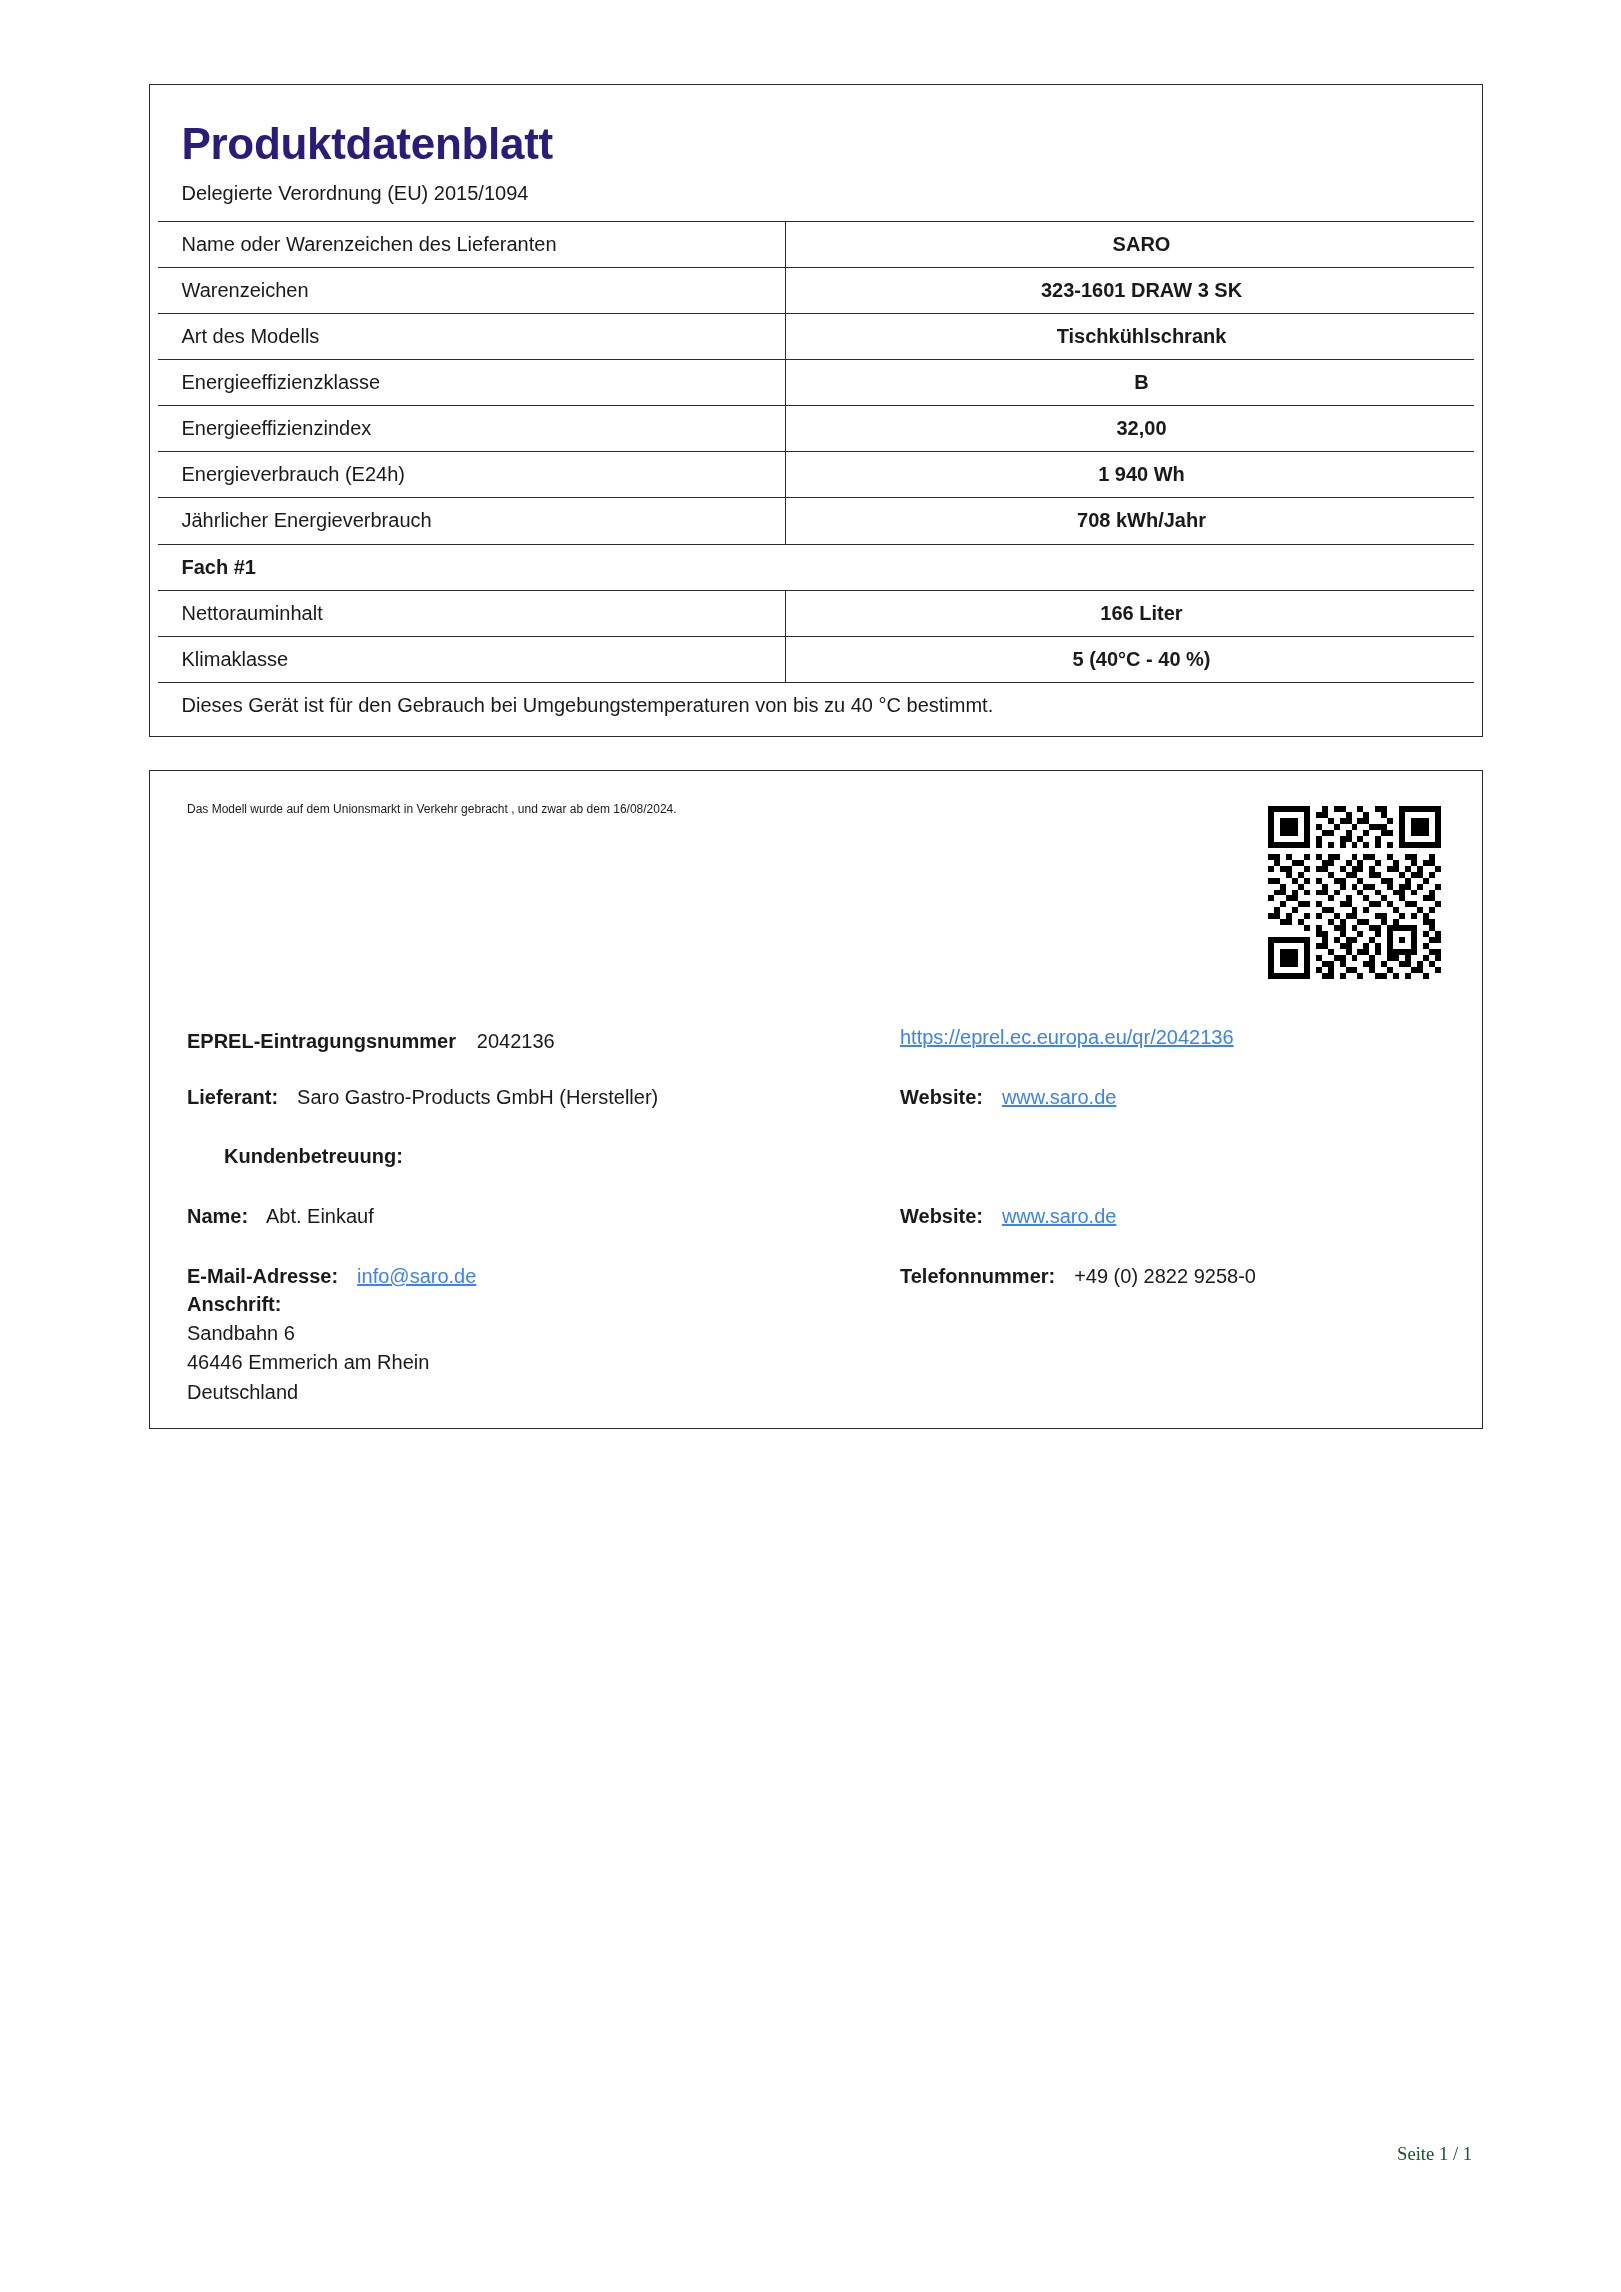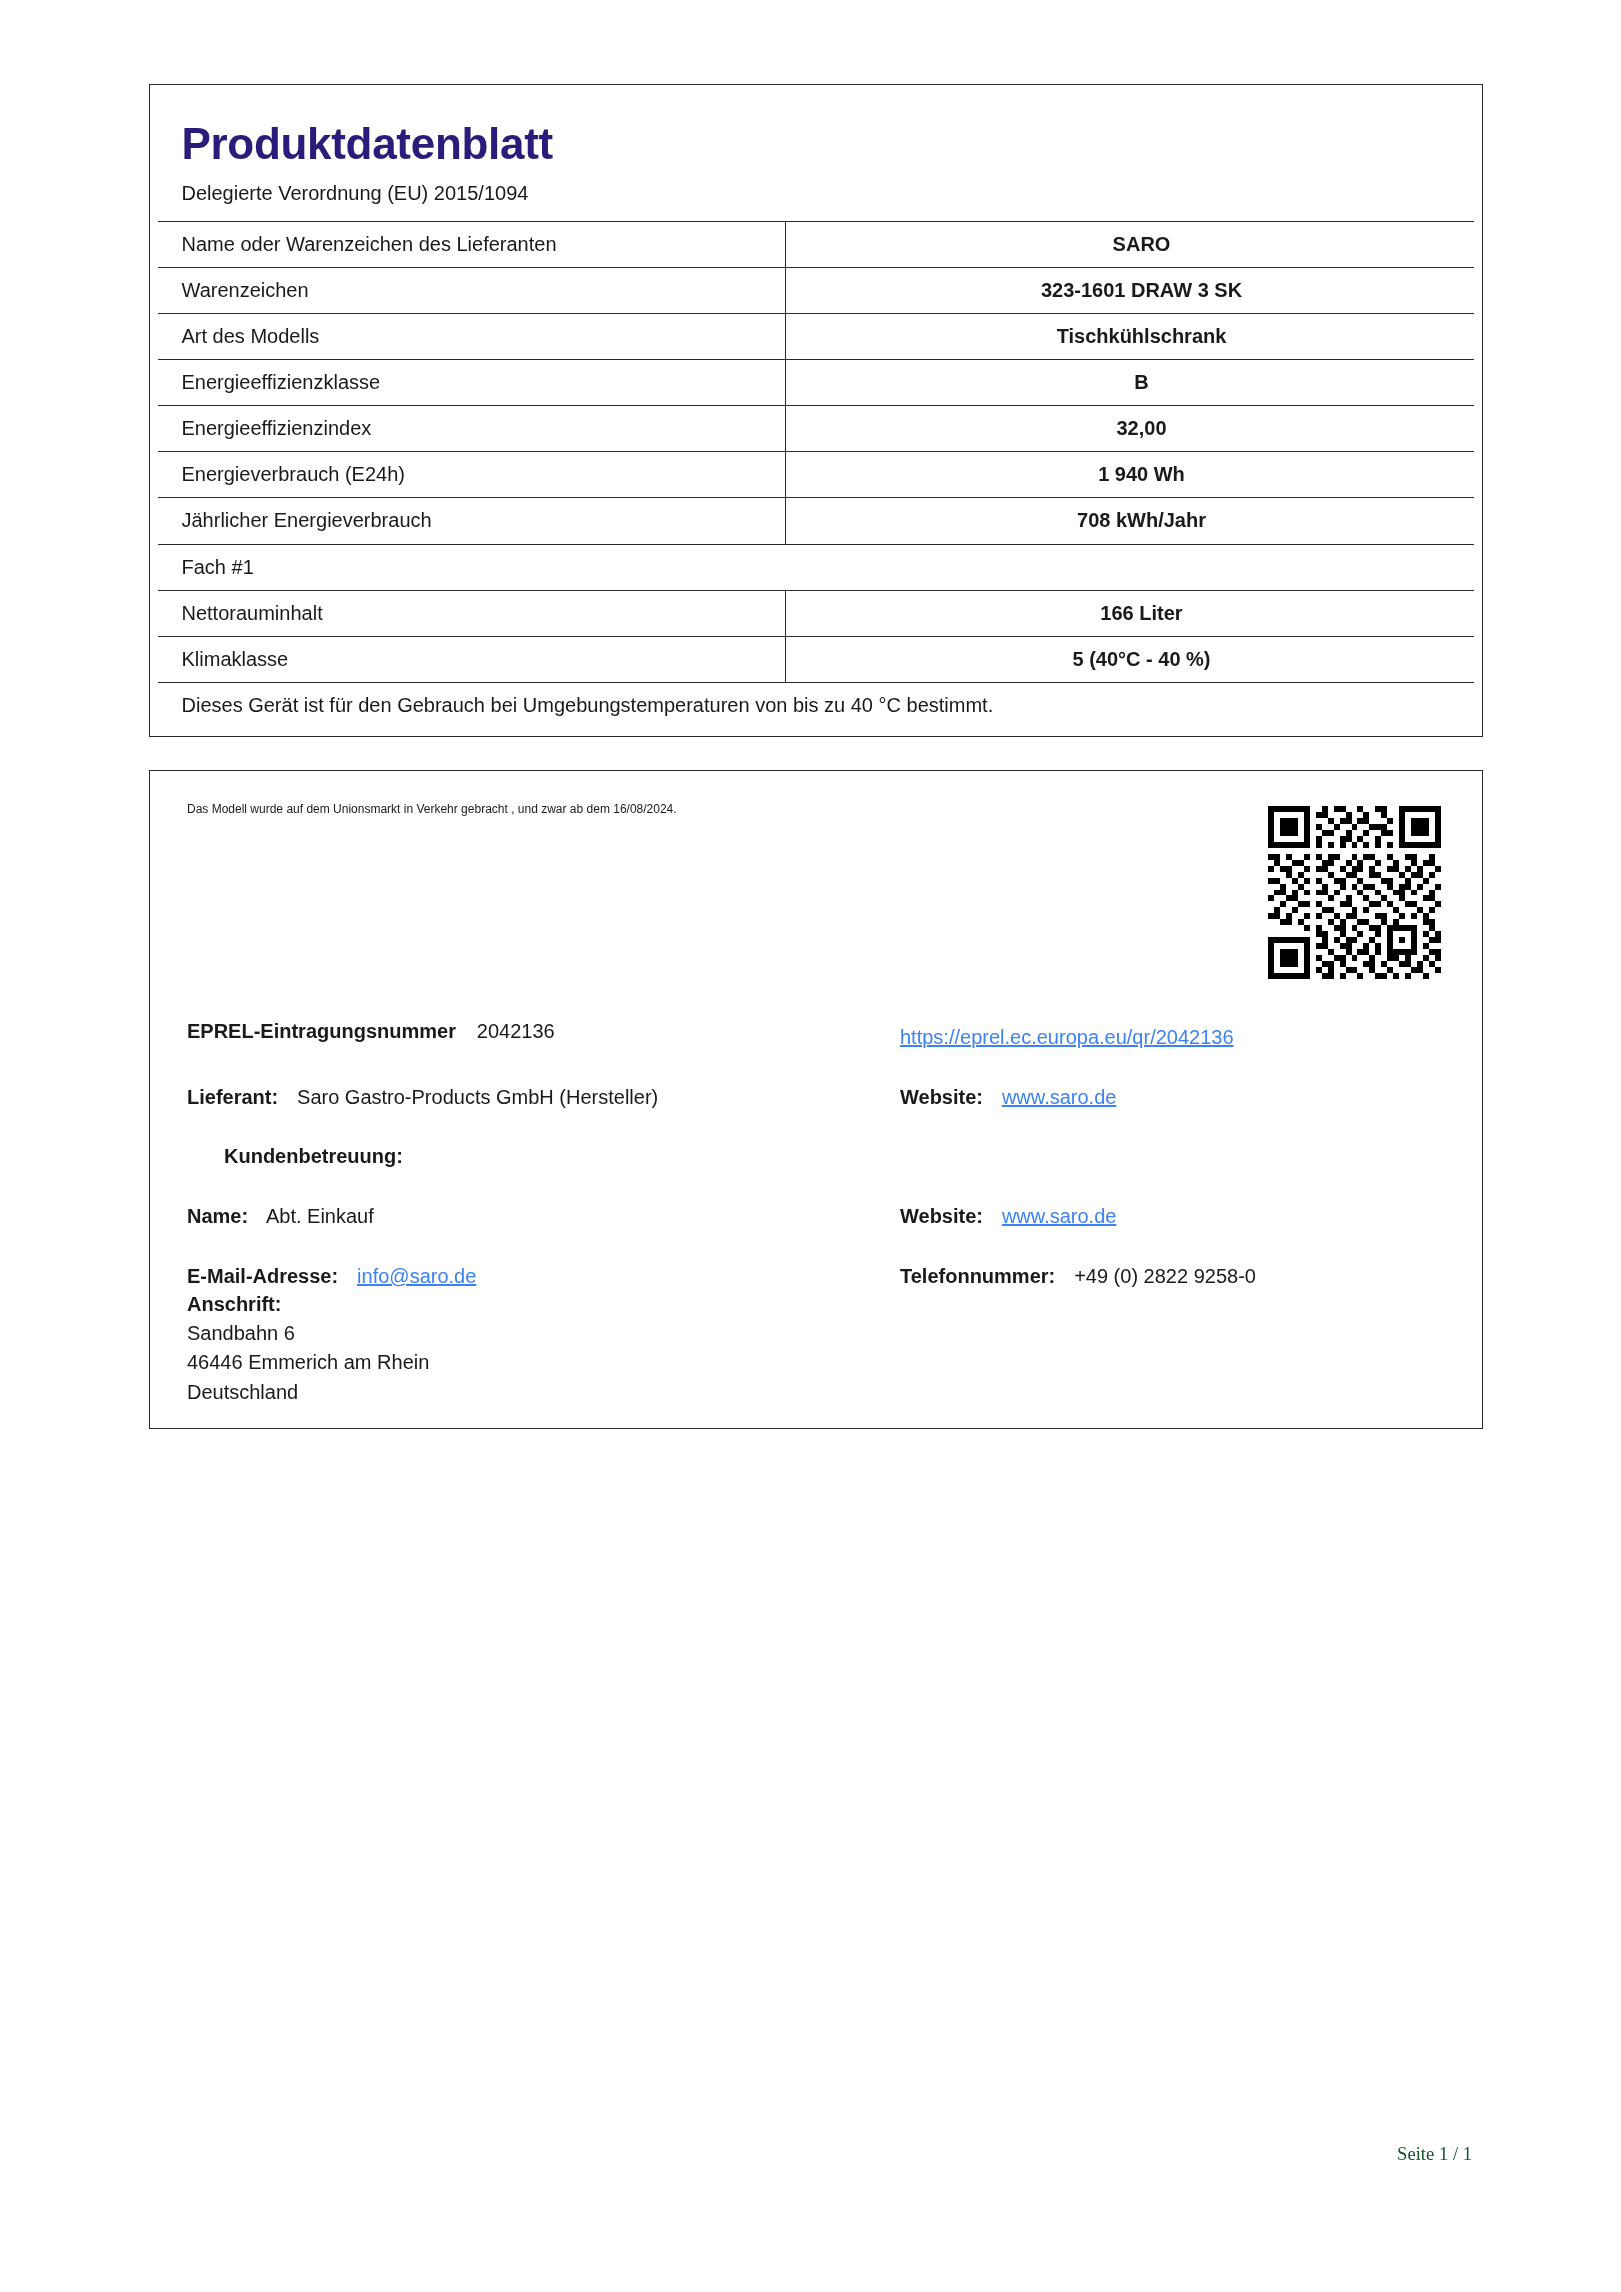--- a/index.html
+++ b/index.html
@@ -63,21 +63,21 @@
     width: 603px;
     text-align: left;
   }
   td.value {
     text-align: center;
     font-weight: bold;
     border-left: 1.2px solid #2b2b2b;
     padding-left: 0;
   }
   td.section {
-    font-weight: normal;
+    font-weight: bold;
     border-left: none;
   }
   td.fullrow {
     text-align: left;
     font-weight: normal;
     border-left: none;
   }
 
   
   .info-box {
@@ -419,21 +419,21 @@
             <rect x="12" y="28" width="1" height="1"></rect>
           <rect x="15" y="28" width="1" height="1"></rect>
             <rect x="18" y="28" width="2" height="1"></rect>
           <rect x="21" y="28" width="1" height="1"></rect>
             <rect x="23" y="28" width="1" height="1"></rect>
           <rect x="26" y="28" width="1" height="1"></rect>
         </g>
       </svg>
     </div>
 
-    <div class="kv" style="left:37px; top:249px;">
+    <div class="kv" style="left:37px; top:259px;">
       <b>EPREL-Eintragungsnummer</b>
       <span style="display:inline-block;width:9.8px"></span>
       <span>2042136</span>
     </div>
     <div class="kv" style="left:750px; top:255px;">
       <a class="link" href="#">https://eprel.ec.europa.eu/qr/2042136</a>
     </div>
 
     <div class="kv" style="left:37px; top:315px;">
       <b>Lieferant:</b>

